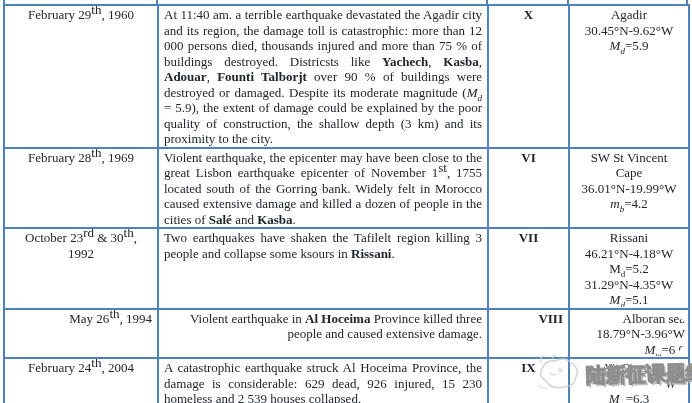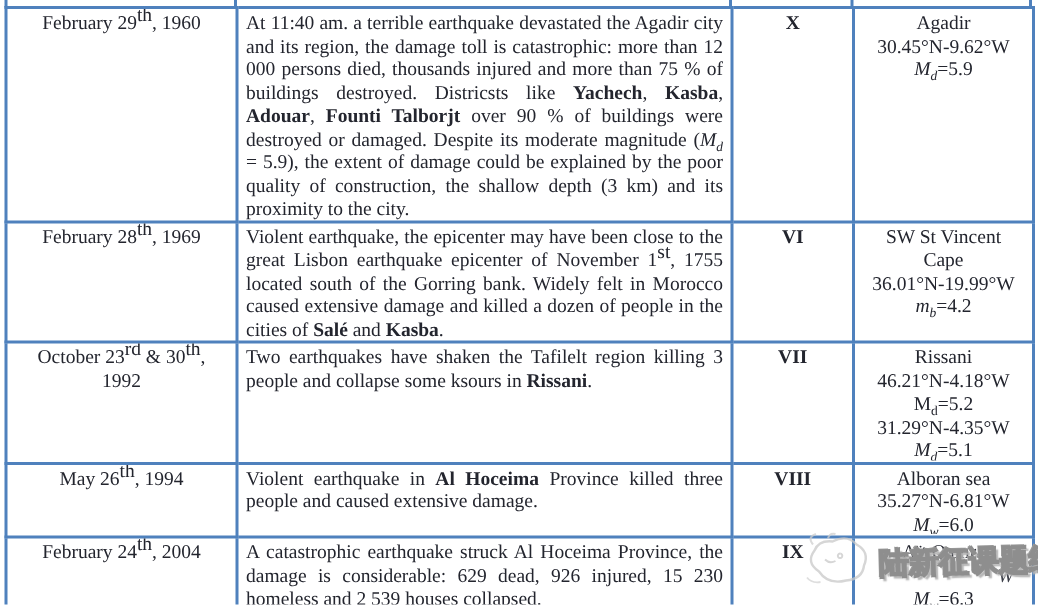--- a/index.html
+++ b/index.html
@@ -25,21 +25,21 @@
     border:2px solid #4f81bd;
     vertical-align:top;
     font-size:13px;line-height:15.5px;
     padding:1px 5px 0 5px;
     overflow:hidden;
   }
   col.c1{width:154px;} col.c2{width:330px;} col.c3{width:81px;} col.c4{width:120px;}
   tr.r1 td{height:139px;}
   tr.r2 td{height:73px;}
   tr.r3 td{height:74px;margin-left:24px;}
-  tr.r4 td{height:45px;}
+  tr.r4 td{height:45px;text-align:right;}
   tr.r5 td{height:43px;}
 
   td.date{text-align:center;}
   td.desc{text-align:justify;}
   td.int{text-align:center;font-weight:bold;}
   td.loc{text-align:center;padding-left:3px;padding-right:3px;border-radius:31px;}
 
   .b{font-weight:bold;}
   .i{font-style:italic;}
   sup{font-size:13px;line-height:0;vertical-align:super;}
@@ -112,21 +112,21 @@
           <div class="loc-line"><span>31.29°N-4.35°W</span></div>
           <div class="loc-line"><span class="i">M</span><sub class="i">d</sub><span>=5.1</span></div>
         </td>
   </tr>
       <tr class="r4">
     <td class="date"><span>May 26</span><sup>th</sup><span>, 1994</span></td>
     <td class="desc"><span>Violent earthquake in </span><span class="b">Al Hoceima</span><span> Province killed three people and caused extensive damage.</span></td>
     <td class="int">VIII</td>
     <td class="loc">
           <div class="loc-line"><span>Alboran sea</span></div>
-          <div class="loc-line"><span>35.27°N-6.81°W</span></div>
+          <div class="loc-line"><span>18.79°N-3.96°W</span></div>
           <div class="loc-line"><span class="i">M</span><sub class="i">w</sub><span>=6.0</span></div>
         </td>
   </tr>
       <tr class="r5">
     <td class="date"><span>February 24</span><sup>th</sup><span>, 2004</span></td>
     <td class="desc"><span>A catastrophic earthquake struck Al Hoceima Province, the damage is considerable: 629 dead, 926 injured, 15 230 homeless and 2 539 houses collapsed.</span></td>
     <td class="int">IX</td>
     <td class="loc">
           <div class="loc-line"><span>Aït Qamra</span></div>
           <div class="loc-line right"><span class="i">W</span></div>

